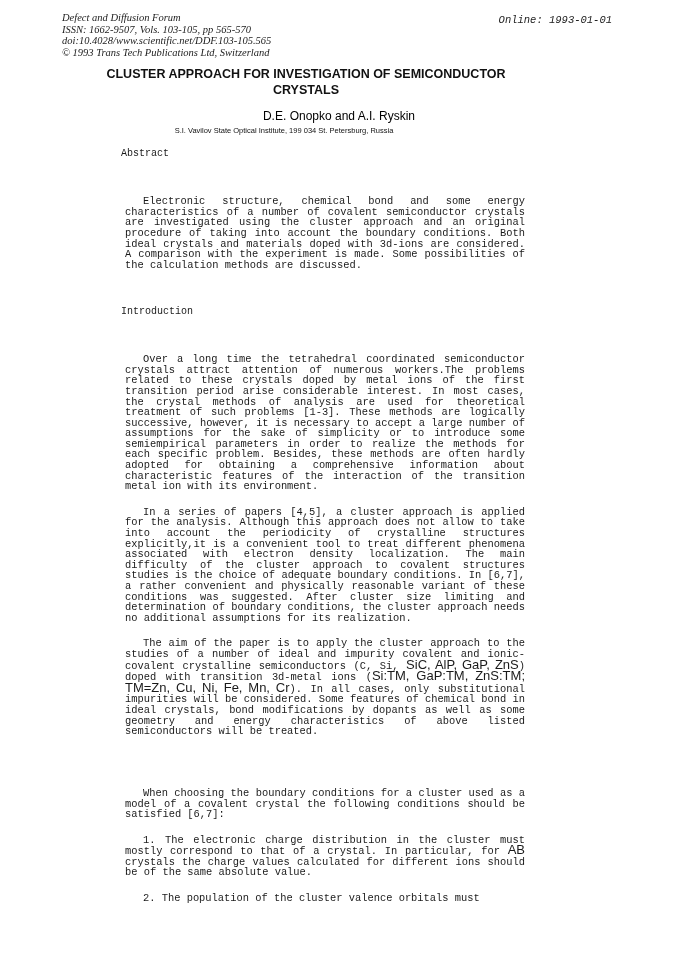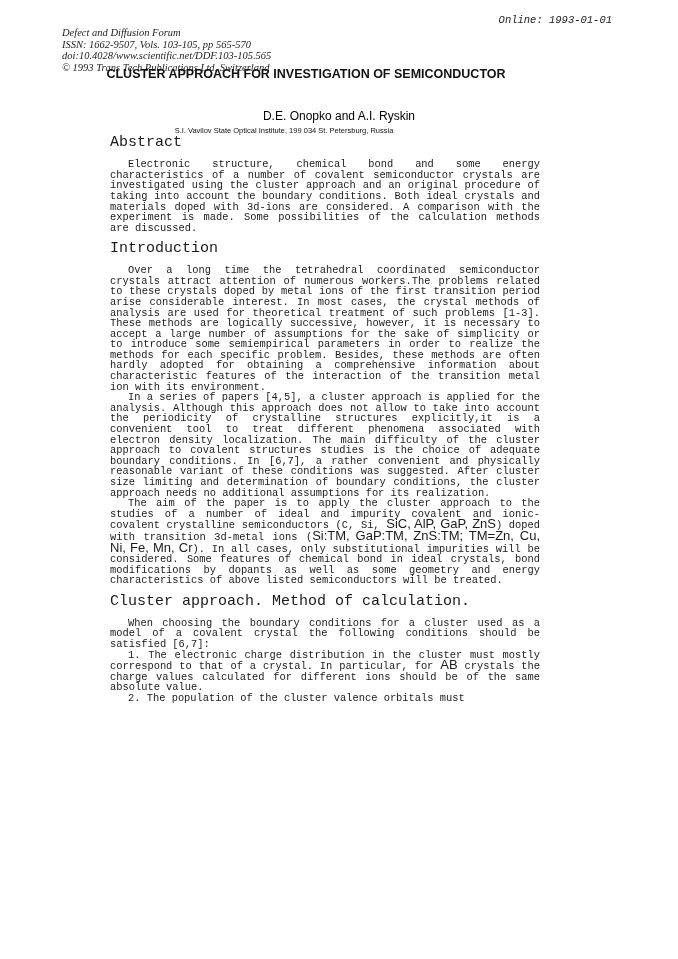--- a/index.html
+++ b/index.html
@@ -1,54 +1,54 @@
 <!DOCTYPE html>
 <html><head>
 <meta charset="utf-8">
 <style>
   html, body { margin:0; padding:0; background:#ffffff; }
   body { width:678px; height:959px; position:relative; overflow:hidden; color:#111; }
-  .meta { position:absolute; left:62px; top:27px; font-family:"Liberation Serif", serif; font-style:italic; font-size:10.5px; line-height:11.5px; color:#222; }
+  .meta { position:absolute; left:62px; top:12px; font-family:"Liberation Serif", serif; font-style:italic; font-size:10.5px; line-height:11.5px; color:#222; }
   .online { position:absolute; right:66px; top:14px; font-family:Liberation Mono, monospace; font-style:italic; font-size:10.5px; color:#222; }
   .title { position:absolute; left:0; width:612px; top:66px; text-align:center; font-family:"Liberation Sans", sans-serif; font-weight:bold; font-size:12.5px; line-height:16px; color:#111; }
   .authors { position:absolute; left:0; width:678px; top:109px; text-align:center; font-family:"Liberation Sans", sans-serif; font-size:12px; color:#000000; }
   .affil { position:absolute; left:0; width:568px; top:126px; text-align:center; font-family:"Liberation Sans", sans-serif; font-size:7.5px; color:#111; }
   .body { position:absolute; left:110px; top:138px; width:430px; font-family:"Liberation Mono", monospace; font-size:10.4px; line-height:10.6px; color:#1a1a1a; }
-  .h { margin:0; font-size:15px; }
-  .p { margin:0; text-align:justify; white-space:normal; }
+  .h { margin:11px; font-size:10px; }
+  .p { margin:15px; text-align:justify; white-space:normal; }
   .ind { text-indent:18px; }
   .gap { height:10.6px; }
   .sans { font-family:"Liberation Sans", sans-serif; font-size:13px; font-weight:normal; }
 </style>
 </head>
 <body>
 
 <div class="meta">
   <div>Defect and Diffusion Forum</div>
   <div>ISSN: 1662-9507, Vols. 103-105, pp 565-570</div>
   <div>doi:10.4028/www.scientific.net/DDF.103-105.565</div>
   <div>© 1993 Trans Tech Publications Ltd, Switzerland</div>
 </div>
 <div class="online">Online: 1993-01-01</div>
 
 <div class="title">
   <div>CLUSTER APPROACH FOR INVESTIGATION OF SEMICONDUCTOR</div>
+  <div>CRYSTALS</div>
 </div>
 <div class="authors">D.E. Onopko and A.I. Ryskin</div>
 <div class="affil">S.I. Vavilov State Optical Institute, 199 034 St. Petersburg, Russia</div>
 
 <div class="body">
   <div class="h">Abstract</div>
   <div class="gap"></div>
   <p class="p ind">Electronic structure, chemical bond and some energy characteristics of a number of covalent semiconductor crystals are investigated using the cluster approach and an original procedure of taking into account the boundary conditions. Both ideal crystals and materials doped with 3d-ions are considered. A comparison with the experiment is made. Some possibilities of the calculation methods are discussed.</p>
   <div class="gap"></div>
   <div class="h">Introduction</div>
   <div class="gap"></div>
   <p class="p ind">Over a long time the tetrahedral coordinated semiconductor crystals attract attention of numerous workers.The problems related to these crystals doped by metal ions of the first transition period arise considerable interest. In most cases, the crystal methods of analysis are used for theoretical treatment of such problems [1-3]. These methods are logically successive, however, it is necessary to accept a large number of assumptions for the sake of simplicity or to introduce some semiempirical parameters in order to realize the methods for each specific problem. Besides, these methods are often hardly adopted for obtaining a comprehensive information about characteristic features of the interaction of the transition metal ion with its environment.</p>
   <p class="p ind">In a series of papers [4,5], a cluster approach is applied for the analysis. Although this approach does not allow to take into account the periodicity of crystalline structures explicitly,it is a convenient tool to treat different phenomena associated with electron density localization. The main difficulty of the cluster approach to covalent structures studies is the choice of adequate boundary conditions. In [6,7], a rather convenient and physically reasonable variant of these conditions was suggested. After cluster size limiting and determination of boundary conditions, the cluster approach needs no additional assumptions for its realization.</p>
   <p class="p ind"><span>The aim of the paper is to apply the cluster approach to the studies of a number of ideal and impurity covalent and ionic-covalent crystalline semiconductors (C, Si, </span><span class="sans">SiC, AlP, GaP, ZnS</span><span>) doped with transition 3d-metal ions (</span><span class="sans">Si:TM, GaP:TM, ZnS:TM; TM=Zn, Cu, Ni, Fe, Mn, Cr</span><span>). In all cases, only substitutional impurities will be considered. Some features of chemical bond in ideal crystals, bond modifications by dopants as well as some geometry and energy characteristics of above listed semiconductors will be treated.</span></p>
   <div class="gap"></div>
-  <div class="h">Cluster approach. Method of calculation.</div>
   <div class="gap"></div>
   <p class="p ind">When choosing the boundary conditions for a cluster used as a model of a covalent crystal the following conditions should be satisfied [6,7]:</p>
   <p class="p ind"><span>1. The electronic charge distribution in the cluster must mostly correspond to that of a crystal. In particular, for </span><span class="sans">AB</span><span> crystals the charge values calculated for different ions should be of the same absolute value.</span></p>
   <p class="p ind">2. The population of the cluster valence orbitals must</p>
 </div>
 
 </body></html>

